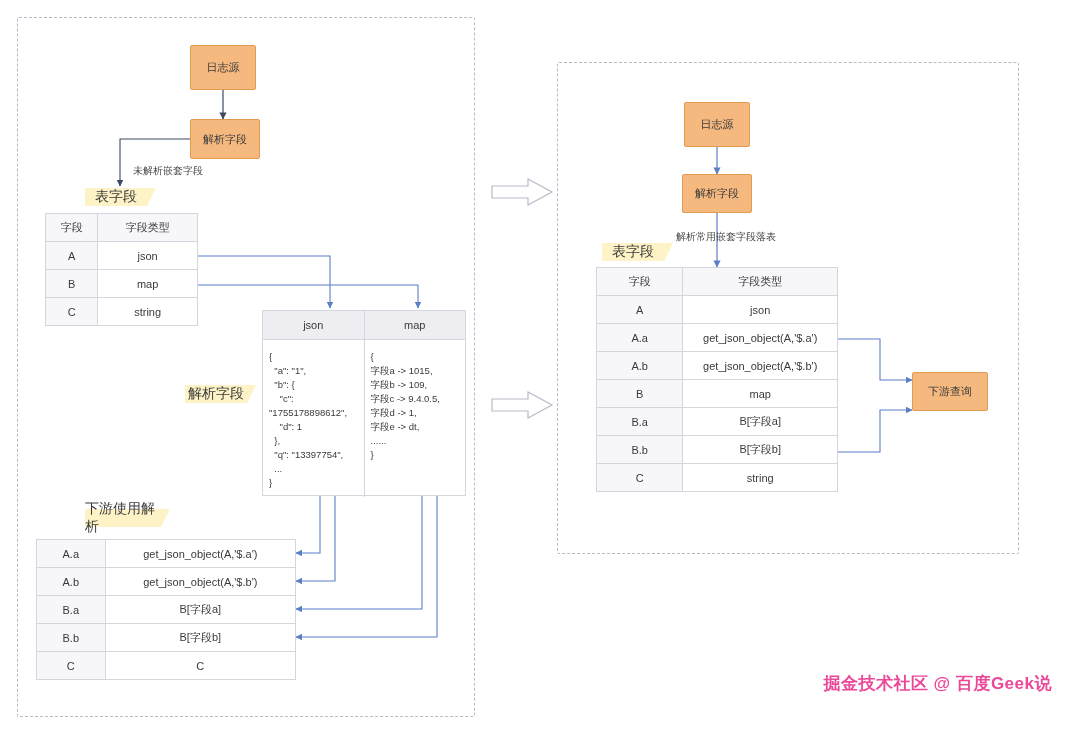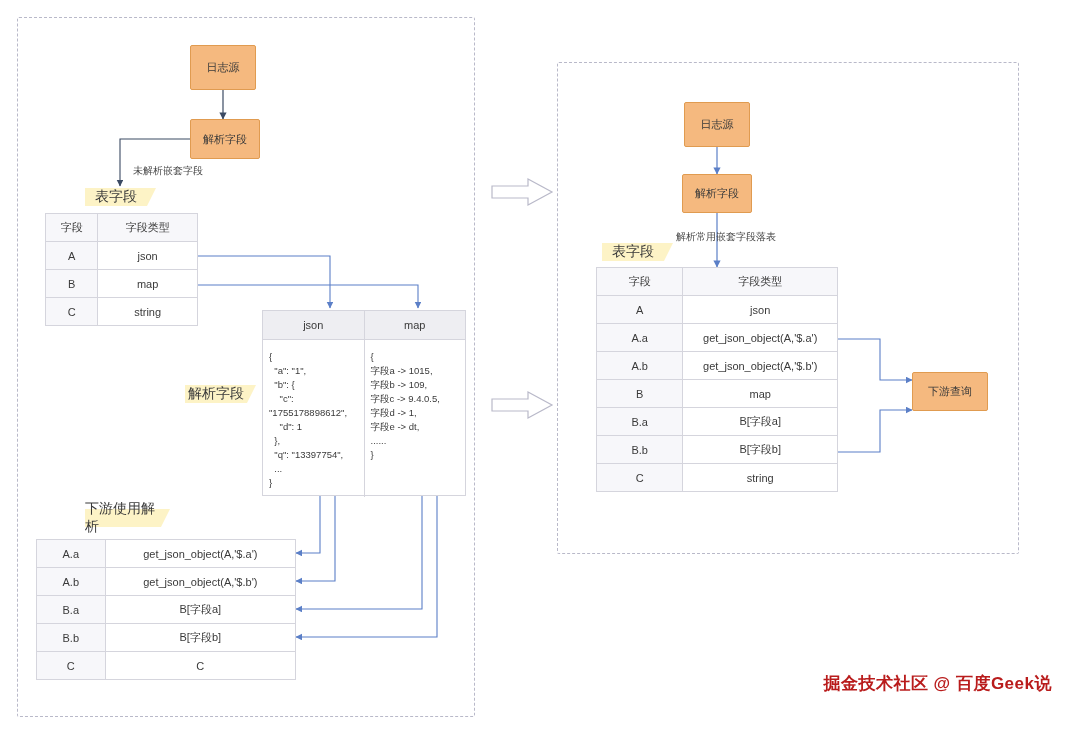--- a/index.html
+++ b/index.html
@@ -137,21 +137,21 @@
     overflow: hidden;
   }
   #struct-block .sb-body > div:first-child {
     border-right: 1px solid #d5d5dd;
   }
   .watermark {
     position: absolute;
     right: 28px;
     bottom: 34px;
     font-size: 17px;
-    color: #b91c1c;
+    color: #ec4899;
     font-weight: bold;
     letter-spacing: 0.5px;
   }
 </style>
 </head>
 <body>
 
 <div class="canvas">
 
   <div class="panel" id="panel-left"></div>

